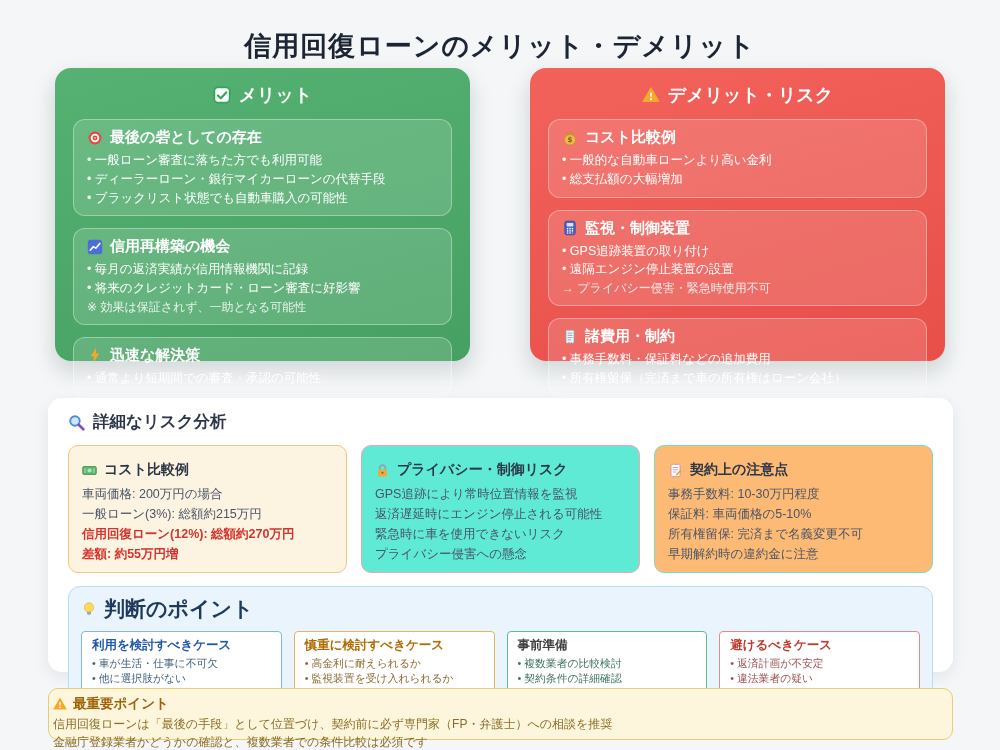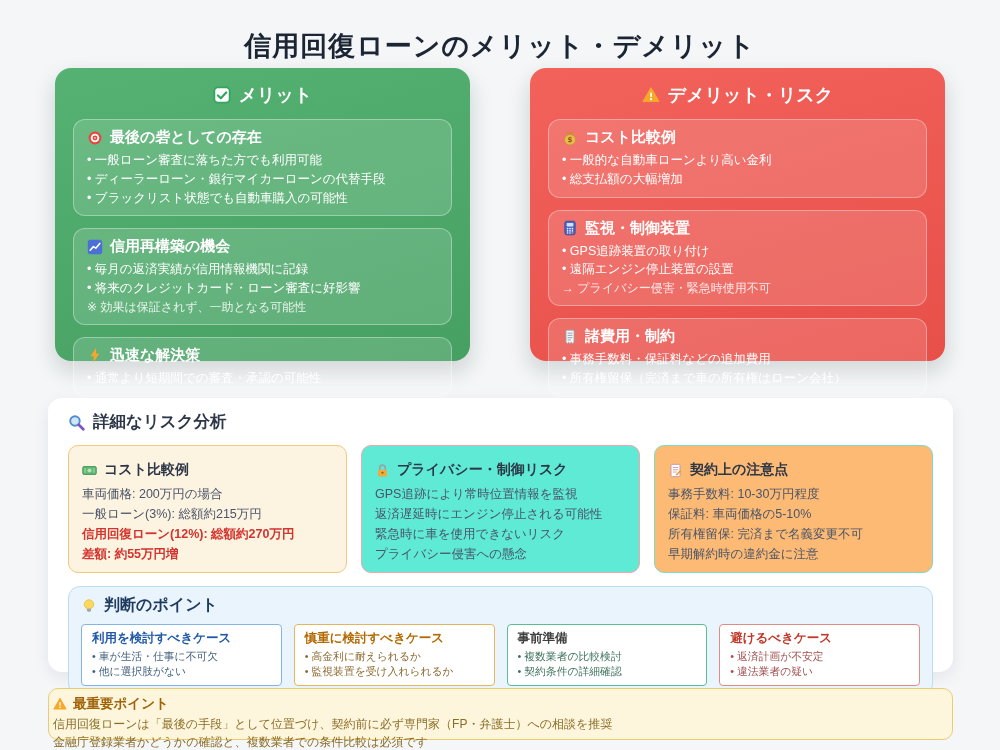--- a/index.html
+++ b/index.html
@@ -60,21 +60,21 @@
   .box-cost     { background:#fdf3e1; border:1.5px solid #f3c87e; }
   .box-privacy  { background:#5eead4; border:1.5px solid #f3a4ad; }
   .box-contract { background:#fdba74; border:1.5px solid #7cdcc0; }
 
   #judgment {
     margin-top:13px; background:#e9f4fc; border:1.5px solid #bcdcf3;
     border-radius:12px; padding:8px 12px 9px;
   }
   #judgment .jt {
     display:flex; align-items:center; gap:7px;
-    font-size:16px; font-weight:bold; color:#1e3a5f; margin:0 0 8px;
+    font-size:21px; font-weight:bold; color:#1e3a5f; margin:0 0 8px;
   }
   .j-row { display:flex; gap:12px; }
   .j-box { flex:1; background:#fff; border-radius:4px; padding:5px 10px 6px; border:1.5px solid; }
   .j-box .ct { font-size:12.5px; font-weight:bold; margin:0 0 2px; }
   .j-box .jb { font-size:10.8px; line-height:1.4; }
   .j-blue   { border-color:#85b4e2; } .j-blue .ct   { color:#2159a8; } .j-blue .jb   { color:#44627f; }
   .j-orange { border-color:#e5b45c; } .j-orange .ct { color:#b26a00; } .j-orange .jb { color:#8a6a30; }
   .j-green  { border-color:#5bbd92; } .j-green .ct  { color:#404040; } .j-green .jb  { color:#40735f; }
   .j-red    { border-color:#e08c86; } .j-red .ct    { color:#c0392b; } .j-red .jb    { color:#a05050; }
 

